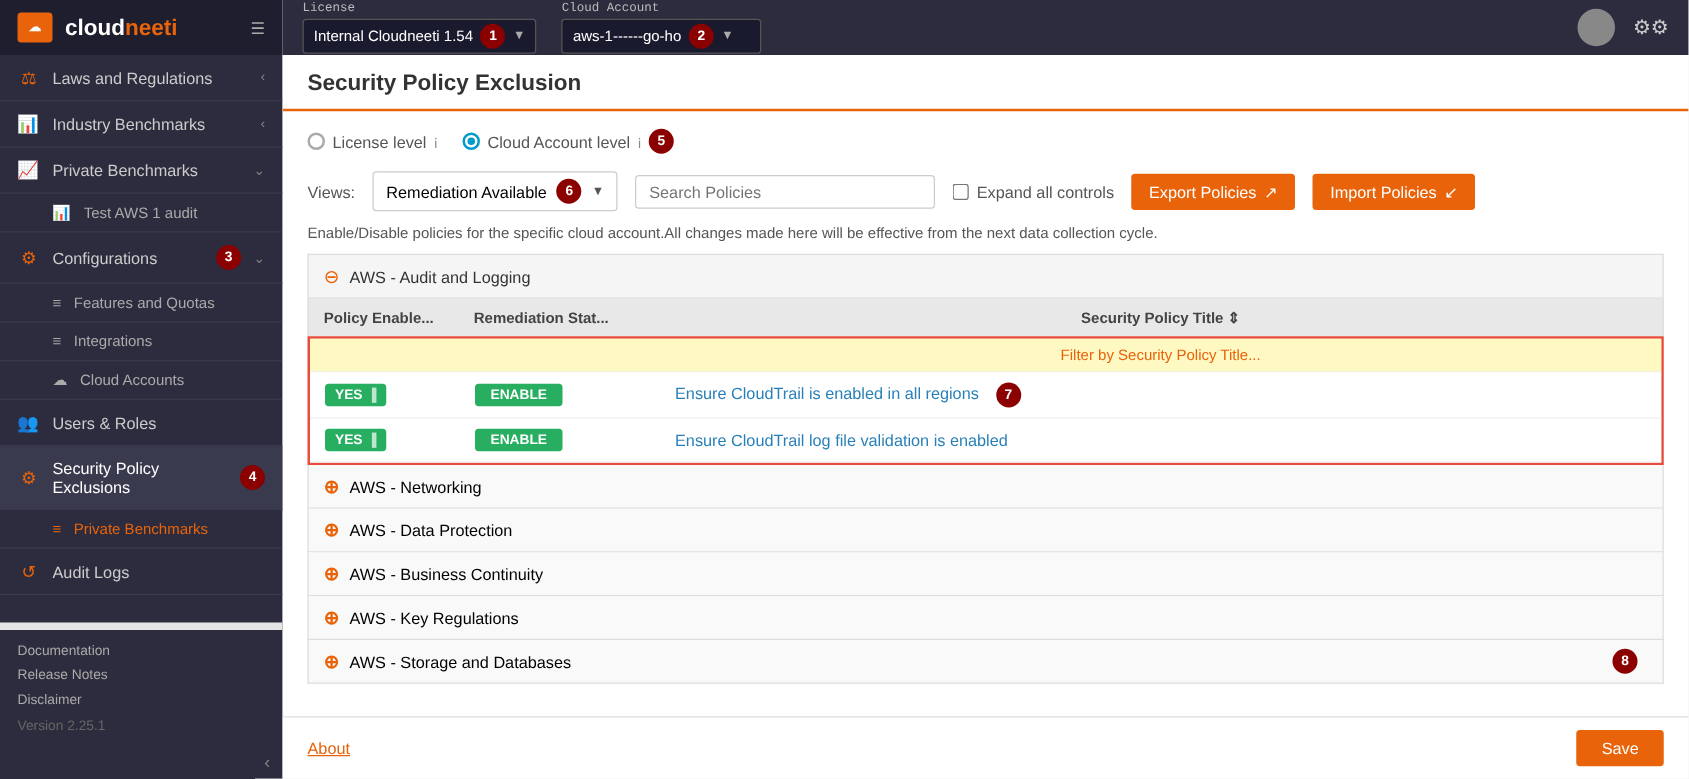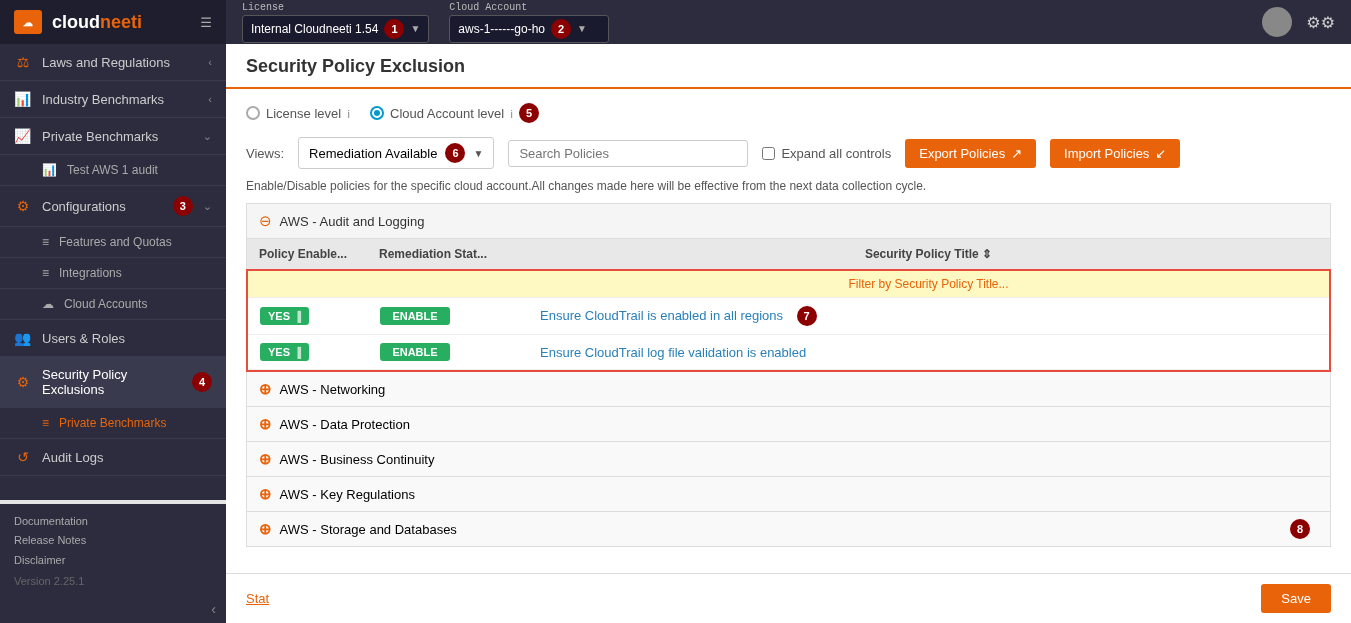--- a/index.html
+++ b/index.html
@@ -53,21 +53,21 @@
       color: #aaa;
       cursor: pointer;
       border-bottom: 1px solid #3a3a4e;
       font-size: 12px;
     }
     .nav-sub-item.active { color: #e8630a; }
     .sidebar-footer {
       padding: 8px 14px;
       font-size: 11px;
       color: #888;
-      border-top: 4px solid #e5e5e5;
+      border-top: 6px solid #e5e5e5;
     }
     .sidebar-footer a { color: #aaa; text-decoration: none; display: block; line-height: 1.8; }
     .sidebar-collapse {
       text-align: right;
       padding: 6px 10px;
       cursor: pointer;
       color: #888;
       font-size: 14px;
     }
 
@@ -458,18 +458,18 @@
         <div class="group-row" style="position:relative;">
           <span class="plus">⊕</span>
           <span>AWS - Storage and Databases</span>
           <span class="num-badge" style="position:absolute; right:20px;">8</span>
         </div>
 
       </div>
     </div>
 
     <div class="bottom-bar">
-      <a href="#" class="about-link">Stat</a>
+      <a href="#" class="about-link">About</a>
       <button class="btn-save">Save</button>
     </div>
 
   </div>
 </div>
 
 </body></html>

